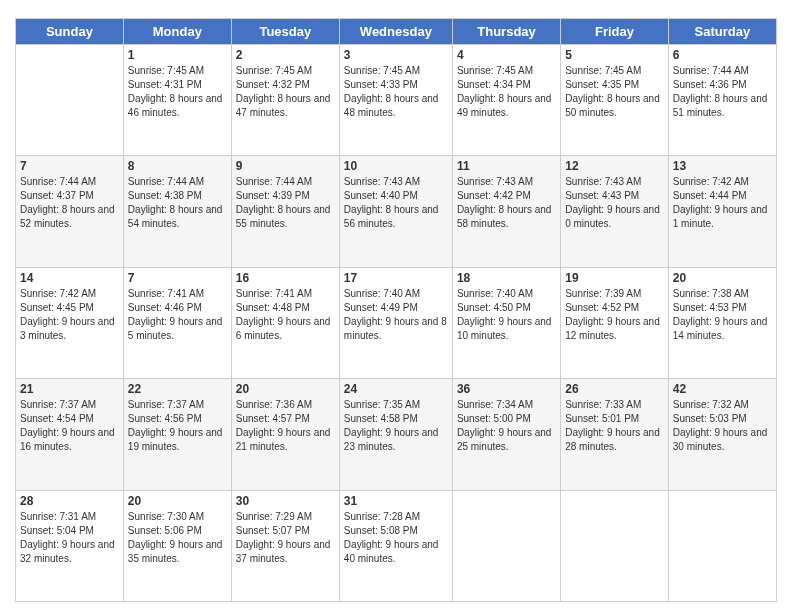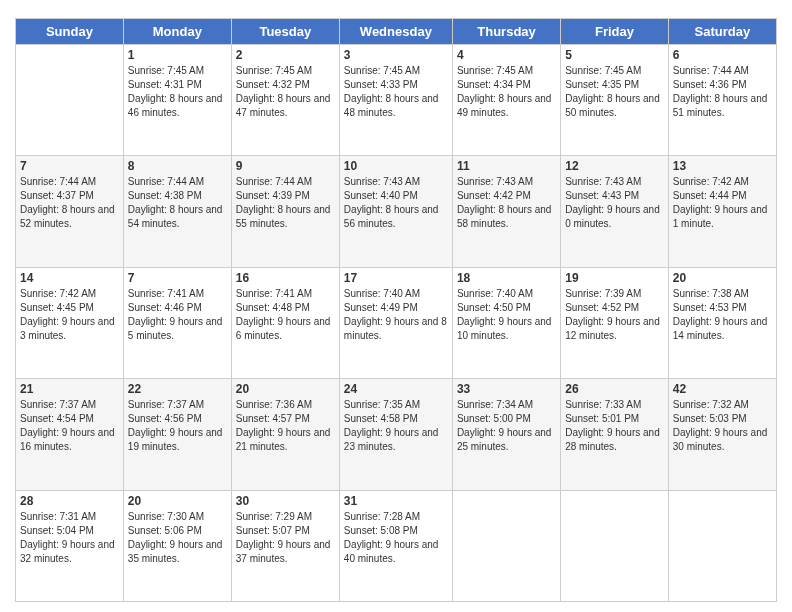--- a/index.html
+++ b/index.html
@@ -209,21 +209,21 @@
           </td>
           <td>
             <div class="cell-day">20</div>
             <div class="cell-info">Sunrise: 7:36 AM<br>Sunset: 4:57 PM<br>Daylight: 9 hours and 21 minutes.</div>
           </td>
           <td>
             <div class="cell-day">24</div>
             <div class="cell-info">Sunrise: 7:35 AM<br>Sunset: 4:58 PM<br>Daylight: 9 hours and 23 minutes.</div>
           </td>
           <td>
-            <div class="cell-day">33</div>
+            <div class="cell-day">36</div>
             <div class="cell-info">Sunrise: 7:34 AM<br>Sunset: 5:00 PM<br>Daylight: 9 hours and 25 minutes.</div>
           </td>
           <td>
             <div class="cell-day">26</div>
             <div class="cell-info">Sunrise: 7:33 AM<br>Sunset: 5:01 PM<br>Daylight: 9 hours and 28 minutes.</div>
           </td>
           <td>
             <div class="cell-day">42</div>
             <div class="cell-info">Sunrise: 7:32 AM<br>Sunset: 5:03 PM<br>Daylight: 9 hours and 30 minutes.</div>
           </td>

